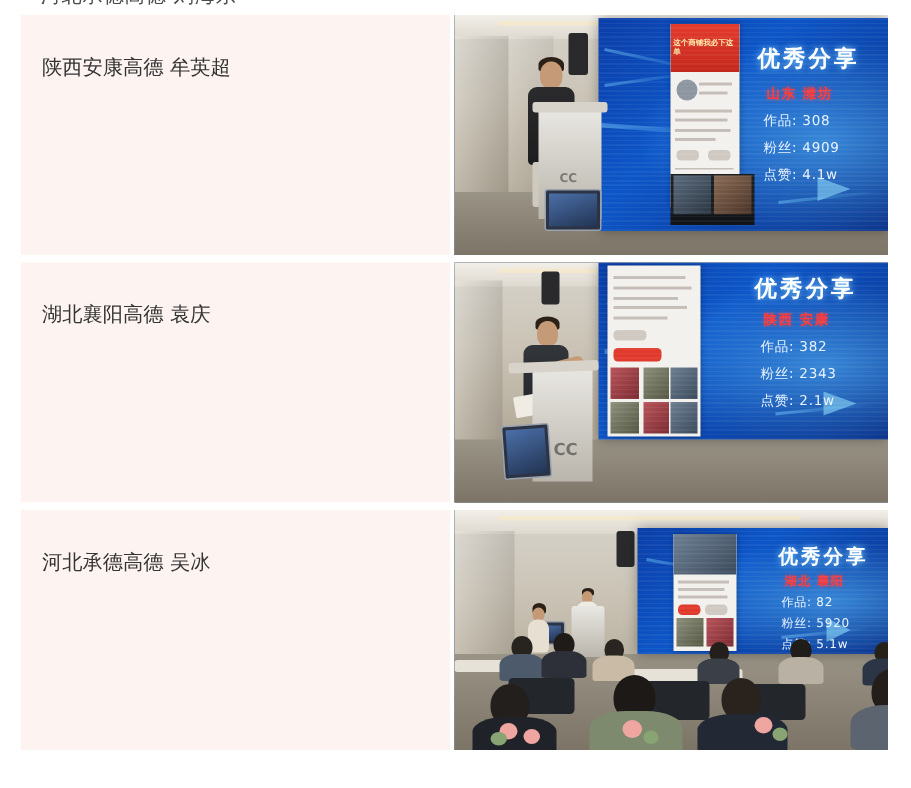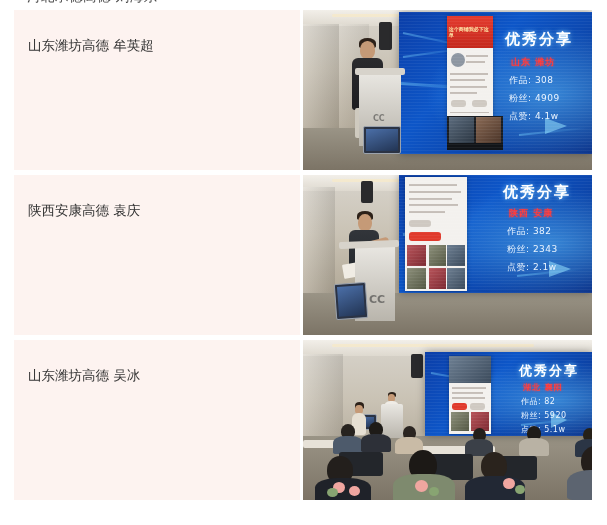--- a/index.html
+++ b/index.html
@@ -214,21 +214,21 @@
 <div class="partial-top">
   <div class="ghost-text">河北承德高德 刘海东</div>
 </div>
 
 <table class="report-table">
   <tbody>
 
     <tr>
       <td class="name-cell">
         <div class="name-box">
-          <div class="name-text">山东潍坊高德 牟英超</div>
+          <div class="name-text">陕西安康高德 牟英超</div>
         </div>
       </td>
       <td class="photo-cell">
         <div class="photo-frame">
           <div class="scene">
             <div class="wall"></div>
             <div class="ceiling"></div>
             <div class="ceiling-strip"></div>
             <div class="wall-panel" style="left:0;top:14px;width:36px;height:120px;"></div>
             <div class="wall-panel" style="left:36px;top:14px;width:30px;height:120px;opacity:.6;"></div>
@@ -289,21 +289,21 @@
             </div>
             <div class="podium-logo" style="left:70px;top:104px;font-size:8px;opacity:.55;">CC</div>
           </div>
         </div>
       </td>
     </tr>
 
     <tr>
       <td class="name-cell">
         <div class="name-box">
-          <div class="name-text">陕西安康高德 袁庆</div>
+          <div class="name-text">湖北襄阳高德 袁庆</div>
         </div>
       </td>
       <td class="photo-cell">
         <div class="photo-frame">
           <div class="scene">
             <div class="wall"></div>
             <div class="ceiling"></div>
             <div class="ceiling-strip"></div>
             <div class="wall-panel" style="left:0;top:12px;width:32px;height:130px;"></div>
             <div style="position:absolute;left:58px;top:6px;width:12px;height:22px;background:#2a2a2c;border-radius:2px;"></div>
@@ -353,21 +353,21 @@
               <div class="monitor-screen"></div>
             </div>
           </div>
         </div>
       </td>
     </tr>
 
     <tr>
       <td class="name-cell">
         <div class="name-box">
-          <div class="name-text">山东潍坊高德 吴冰</div>
+          <div class="name-text">河北承德高德 吴冰</div>
         </div>
       </td>
       <td class="photo-cell">
         <div class="photo-frame">
           <div class="scene">
             <div class="wall"></div>
             <div class="ceiling"></div>
             <div class="ceiling-strip"></div>
             <div class="wall-panel" style="left:0;top:14px;width:40px;height:110px;"></div>
             <div style="position:absolute;left:108px;top:14px;width:12px;height:24px;background:#2a2a2c;border-radius:2px;"></div>

